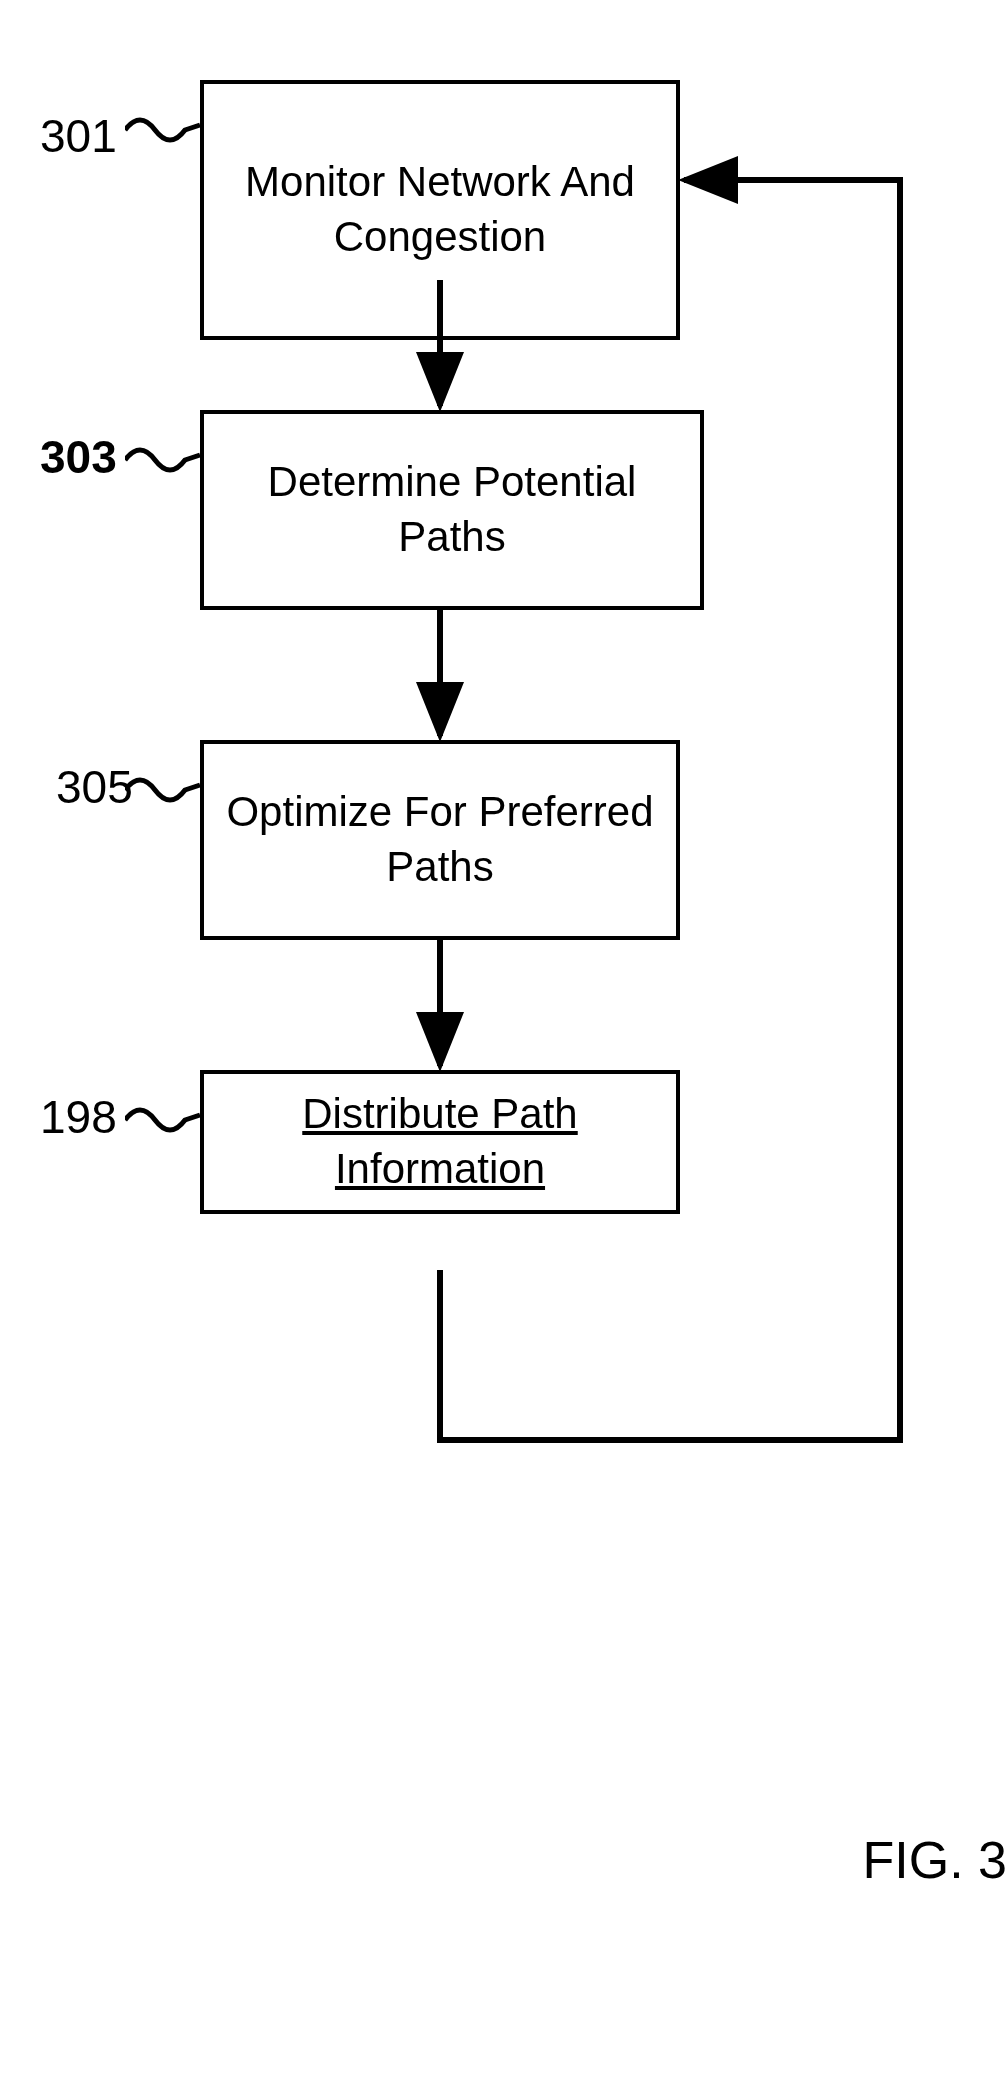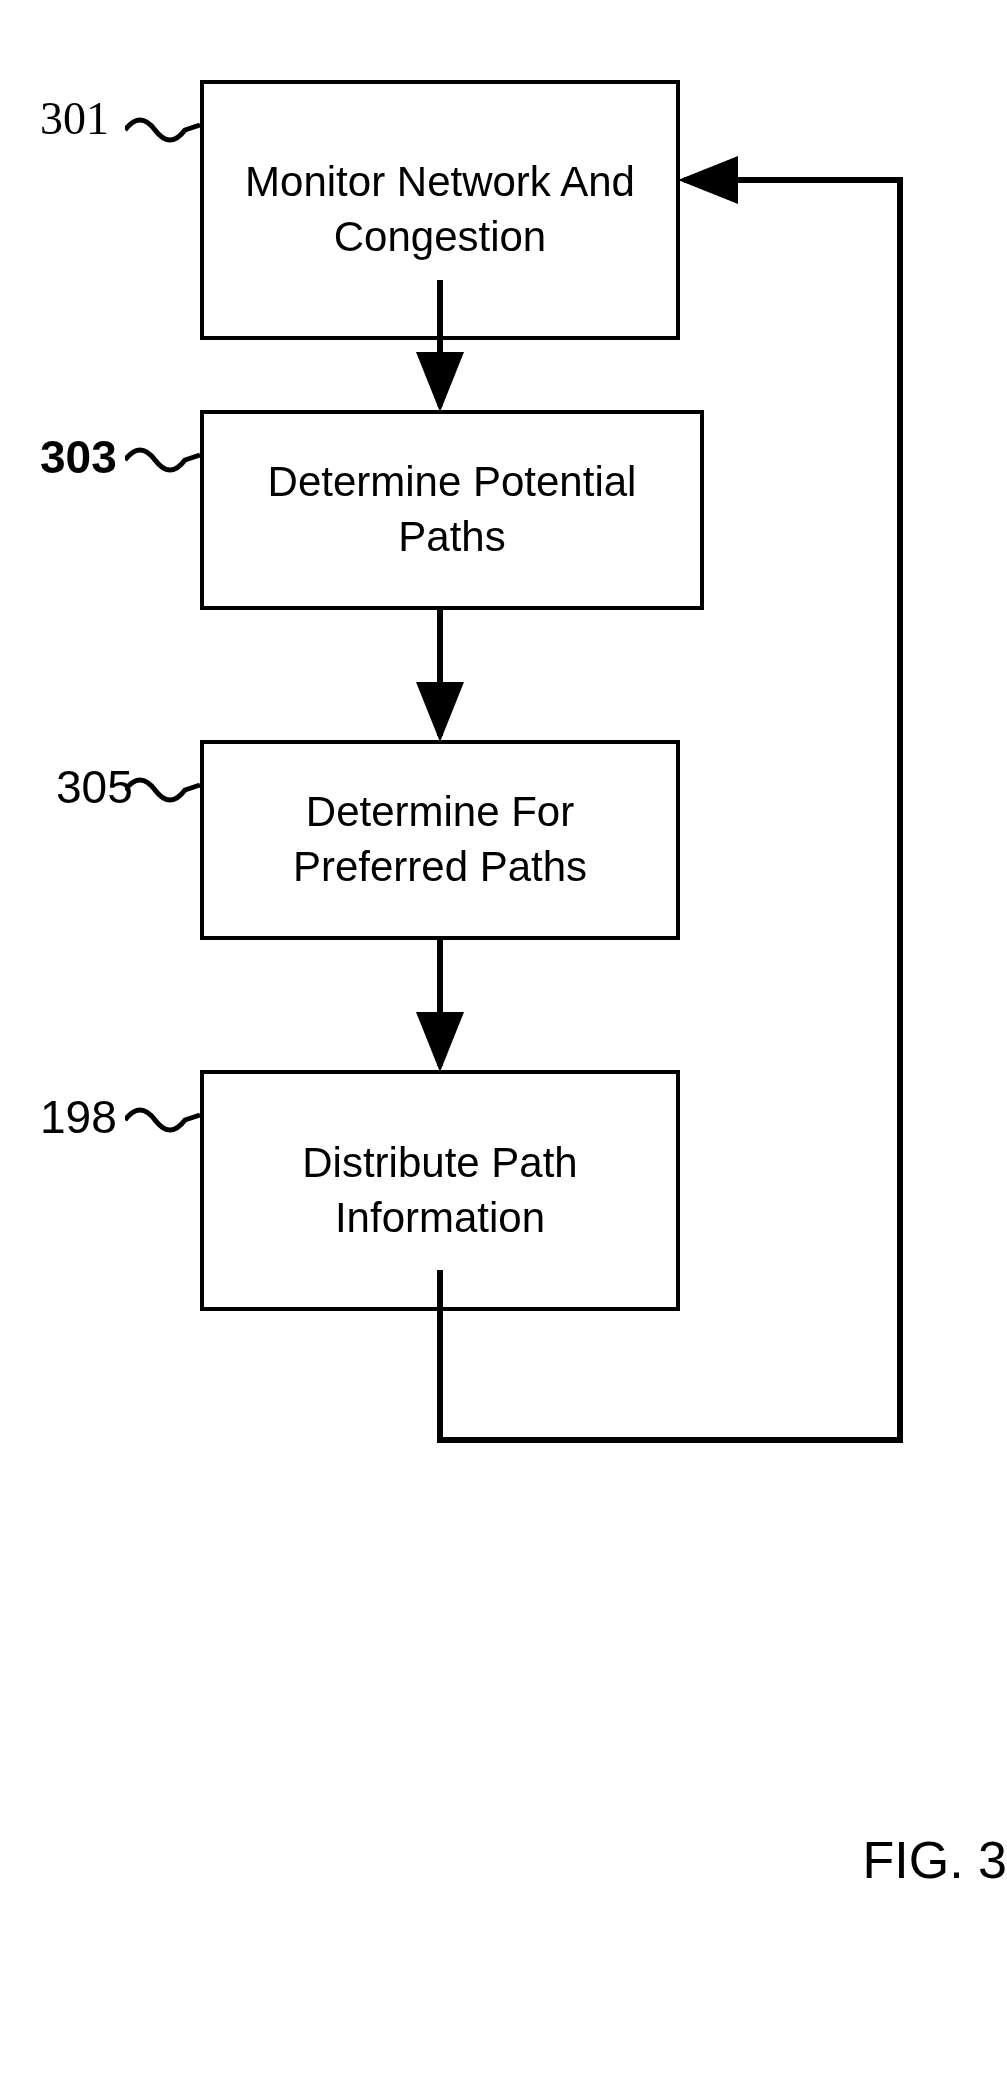--- a/index.html
+++ b/index.html
@@ -51,27 +51,27 @@
 </head>
 <body>
 
 <div class="box" style="left:200px; top:80px;  width:480px; height:260px;">
   <span>Monitor Network And Congestion</span>
 </div>
 <div class="box" style="left:200px; top:410px; width:504px; height:200px;">
   <span>Determine Potential Paths</span>
 </div>
 <div class="box" style="left:200px; top:740px; width:480px; height:200px;">
-  <span>Determine For Preferred Paths</span>
+  <span>Optimize For Preferred Paths</span>
 </div>
-<div class="box" style="left:200px; top:1070px;width:480px; height:241px;">
+<div class="box" style="left:200px; top:1070px;width:480px; height:144px;text-decoration:underline;">
   <span>Distribute Path Information</span>
 </div>
 
-<div class="label" style="left:40px; top:92px;font-family:Liberation Serif, serif;">301</div>
+<div class="label" style="left:40px; top:109px;">301</div>
 <div class="label" style="left:40px; top:430px;font-weight:bold;">303</div>
 <div class="label" style="left:40px; top:760px;margin-left:16px;">305</div>
 <div class="label" style="left:40px; top:1090px;">198</div>
 
 <svg class="squiggle" style="left:125px; top:110px;" viewBox="0 0 80 40">
   <path d="M0 20 Q 15 0 30 20 T 60 20 L 75 15" stroke="#000" stroke-width="5" fill="none"></path>
 </svg>
 <svg class="squiggle" style="left:125px; top:440px;" viewBox="0 0 80 40">
   <path d="M0 20 Q 15 0 30 20 T 60 20 L 75 15" stroke="#000" stroke-width="5" fill="none"></path>
 </svg>

